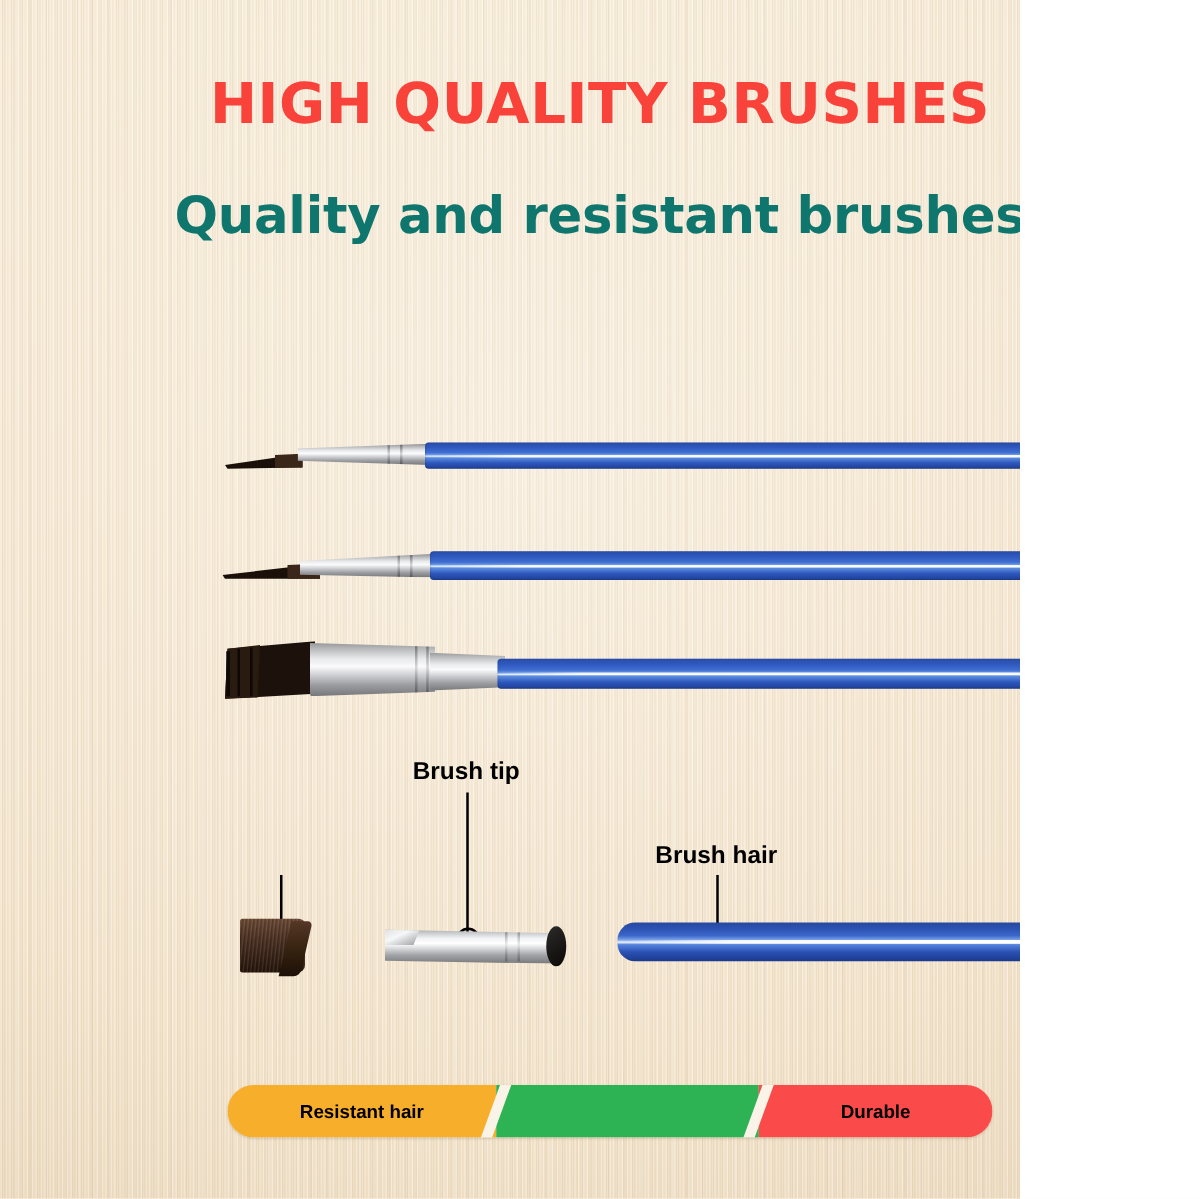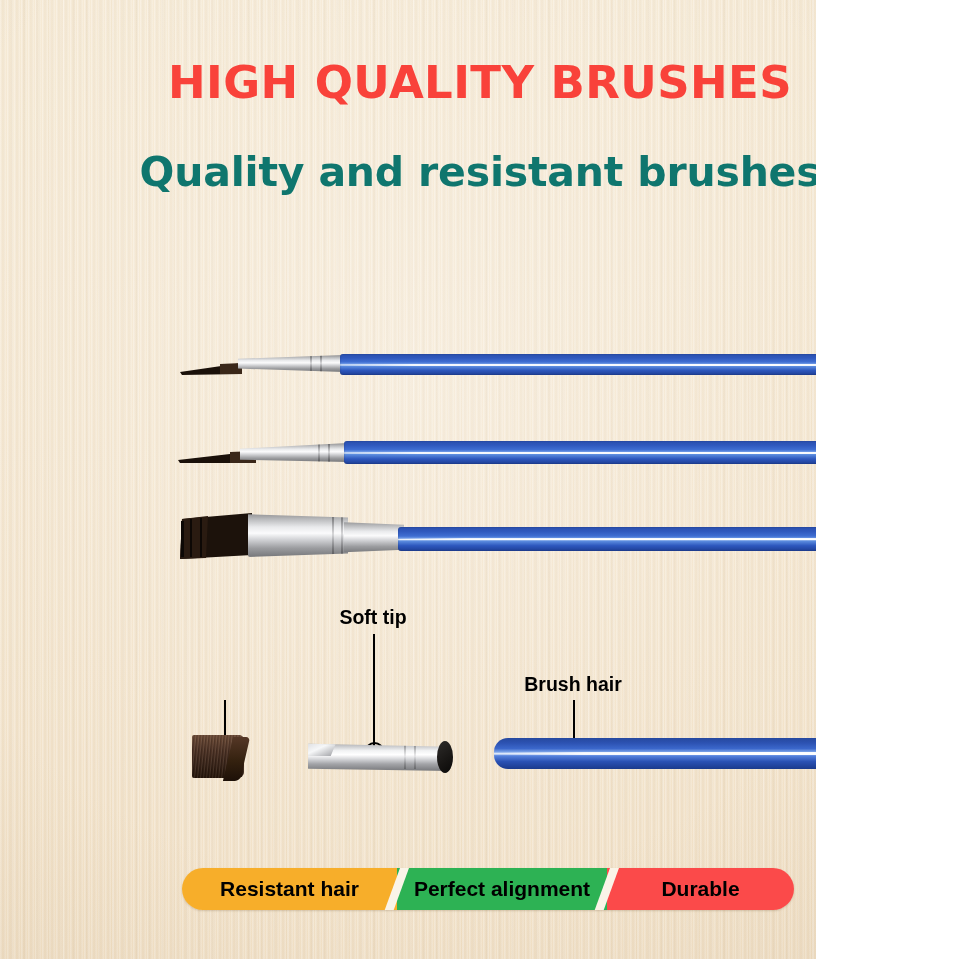--- a/index.html
+++ b/index.html
@@ -269,21 +269,21 @@
     overflow: hidden;
     display: flex;
     box-shadow: 0 1px 2px rgba(120,95,60,0.25);
   }
   .badge-seg {
     position: relative;
     display: flex;
     align-items: center;
     justify-content: center;
     color: #000000;
-    font-size: 21px;
+    font-size: 15px;
     font-weight: bold;
     font-family: "Liberation Sans", sans-serif;
     white-space: nowrap;
   }
   .badge-seg.s0 { flex: 0 0 215px; }
   .badge-seg.s1 { flex: 0 0 210px; }
   .badge-seg.s2 { flex: 1 1 auto; }
 
   .badge-slash {
     position: absolute;
@@ -348,21 +348,21 @@
       <div class="crimp" style="left:93px;"></div>
     </div>
     <div class="ferrule" style="left:344px;top:521px;width:60px;height:32px;
          clip-path: polygon(0% 4%, 100% 12%, 100% 90%, 0% 98%);"></div>
     <div class="handle" style="left:398px;top:527px;width:562px;height:24px;"></div>
   </div>
 
   <div class="leader-line" style="left:224px;top:700px;height:49px;"></div>
   <div class="leader-dot" style="left:216px;top:743px;"></div>
 
-  <div class="callout-label" style="left:273px;top:606px;width:200px;">Soft tip</div>
+  <div class="callout-label" style="left:273px;top:606px;width:200px;">Brush tip</div>
   <div class="leader-line" style="left:373px;top:634px;height:117px;"></div>
   <div class="leader-dot" style="left:365px;top:742px;"></div>
 
   <div class="callout-label" style="left:473px;top:673px;width:200px;">Brush hair</div>
   <div class="leader-line" style="left:573px;top:700px;height:48px;"></div>
   <div class="leader-dot" style="left:565px;top:740px;"></div>
 
   <div class="part-bristles" style="left:192px;top:735px;width:52px;height:43px;">
     <div class="grain"></div>
     <div class="cap"></div>
@@ -380,21 +380,20 @@
   <div class="part-body" style="left:494px;top:738px;width:466px;height:31px;">
     <div class="hl"></div>
   </div>
 
   <div class="badge-bar">
     <div class="badge-seg s0" style="background:#F7AE2A;">
       <span>Resistant hair</span>
     </div>
     <div class="badge-seg s1" style="background:#2DB254;">
       <div class="badge-slash" style="left:-5px;"></div>
-      <span>Perfect alignment</span>
     </div>
     <div class="badge-seg s2" style="background:#FB4A4A;">
       <div class="badge-slash" style="left:-5px;"></div>
       <span>Durable</span>
     </div>
   </div>
 
 </div>
 
 </body></html>

